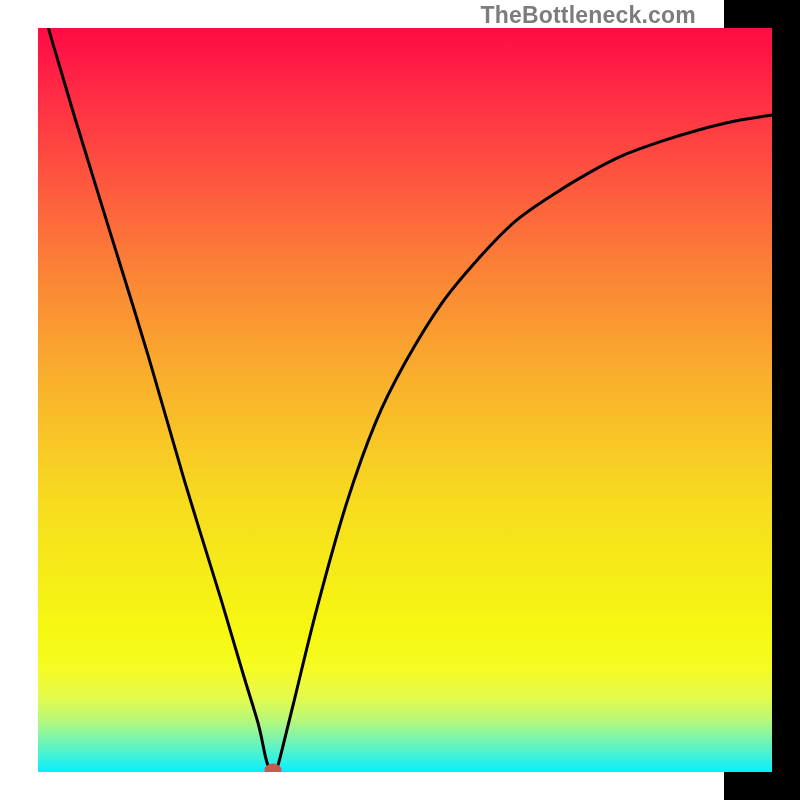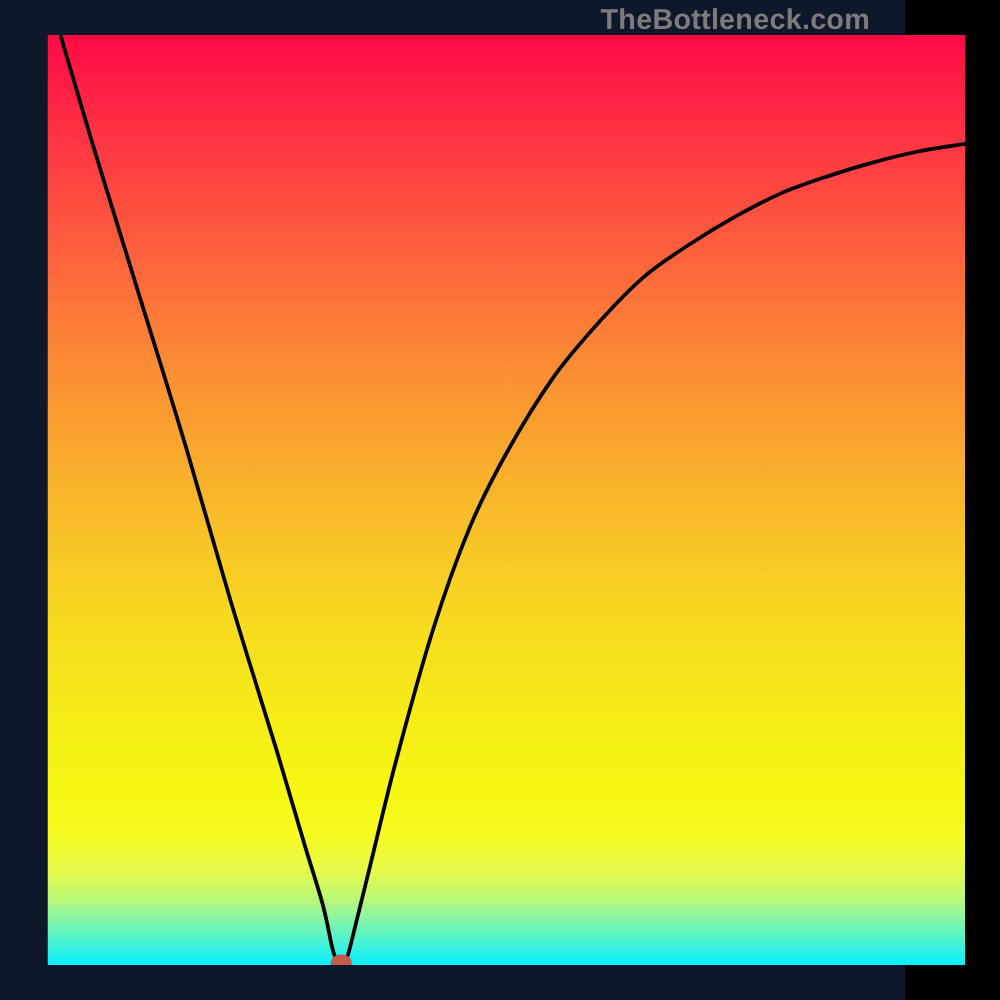--- a/index.html
+++ b/index.html
@@ -9,21 +9,21 @@
     height: 800px;
     background: #000;
     overflow: hidden;
   }
   .frame {
     position: absolute;
     left: 0;
     top: 0;
     width: 724px;
     height: 800px;
-    background: #0f172a;
+    background: #ffffff;
   }
   .plot-area {
     position: absolute;
     left: 38px;
     top: 28px;
     width: 734px;
     height: 744px;
     overflow: hidden;
   }
   .gradient {

